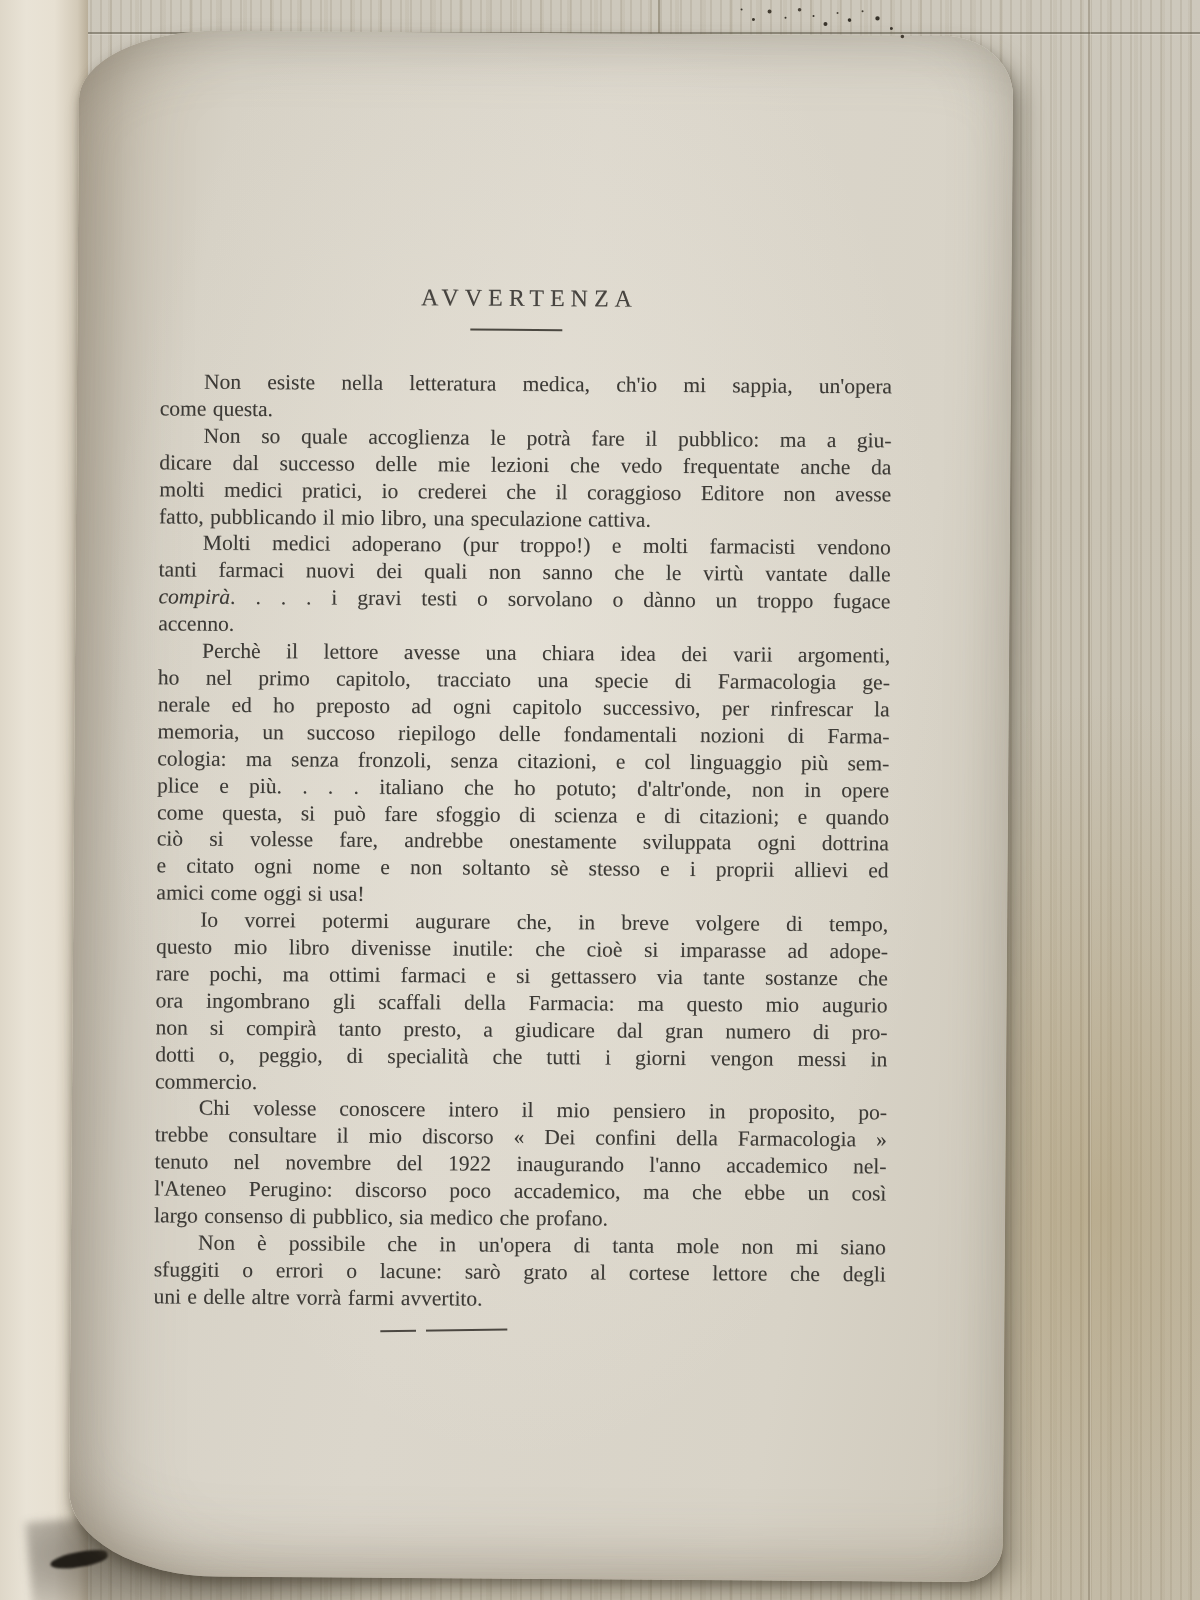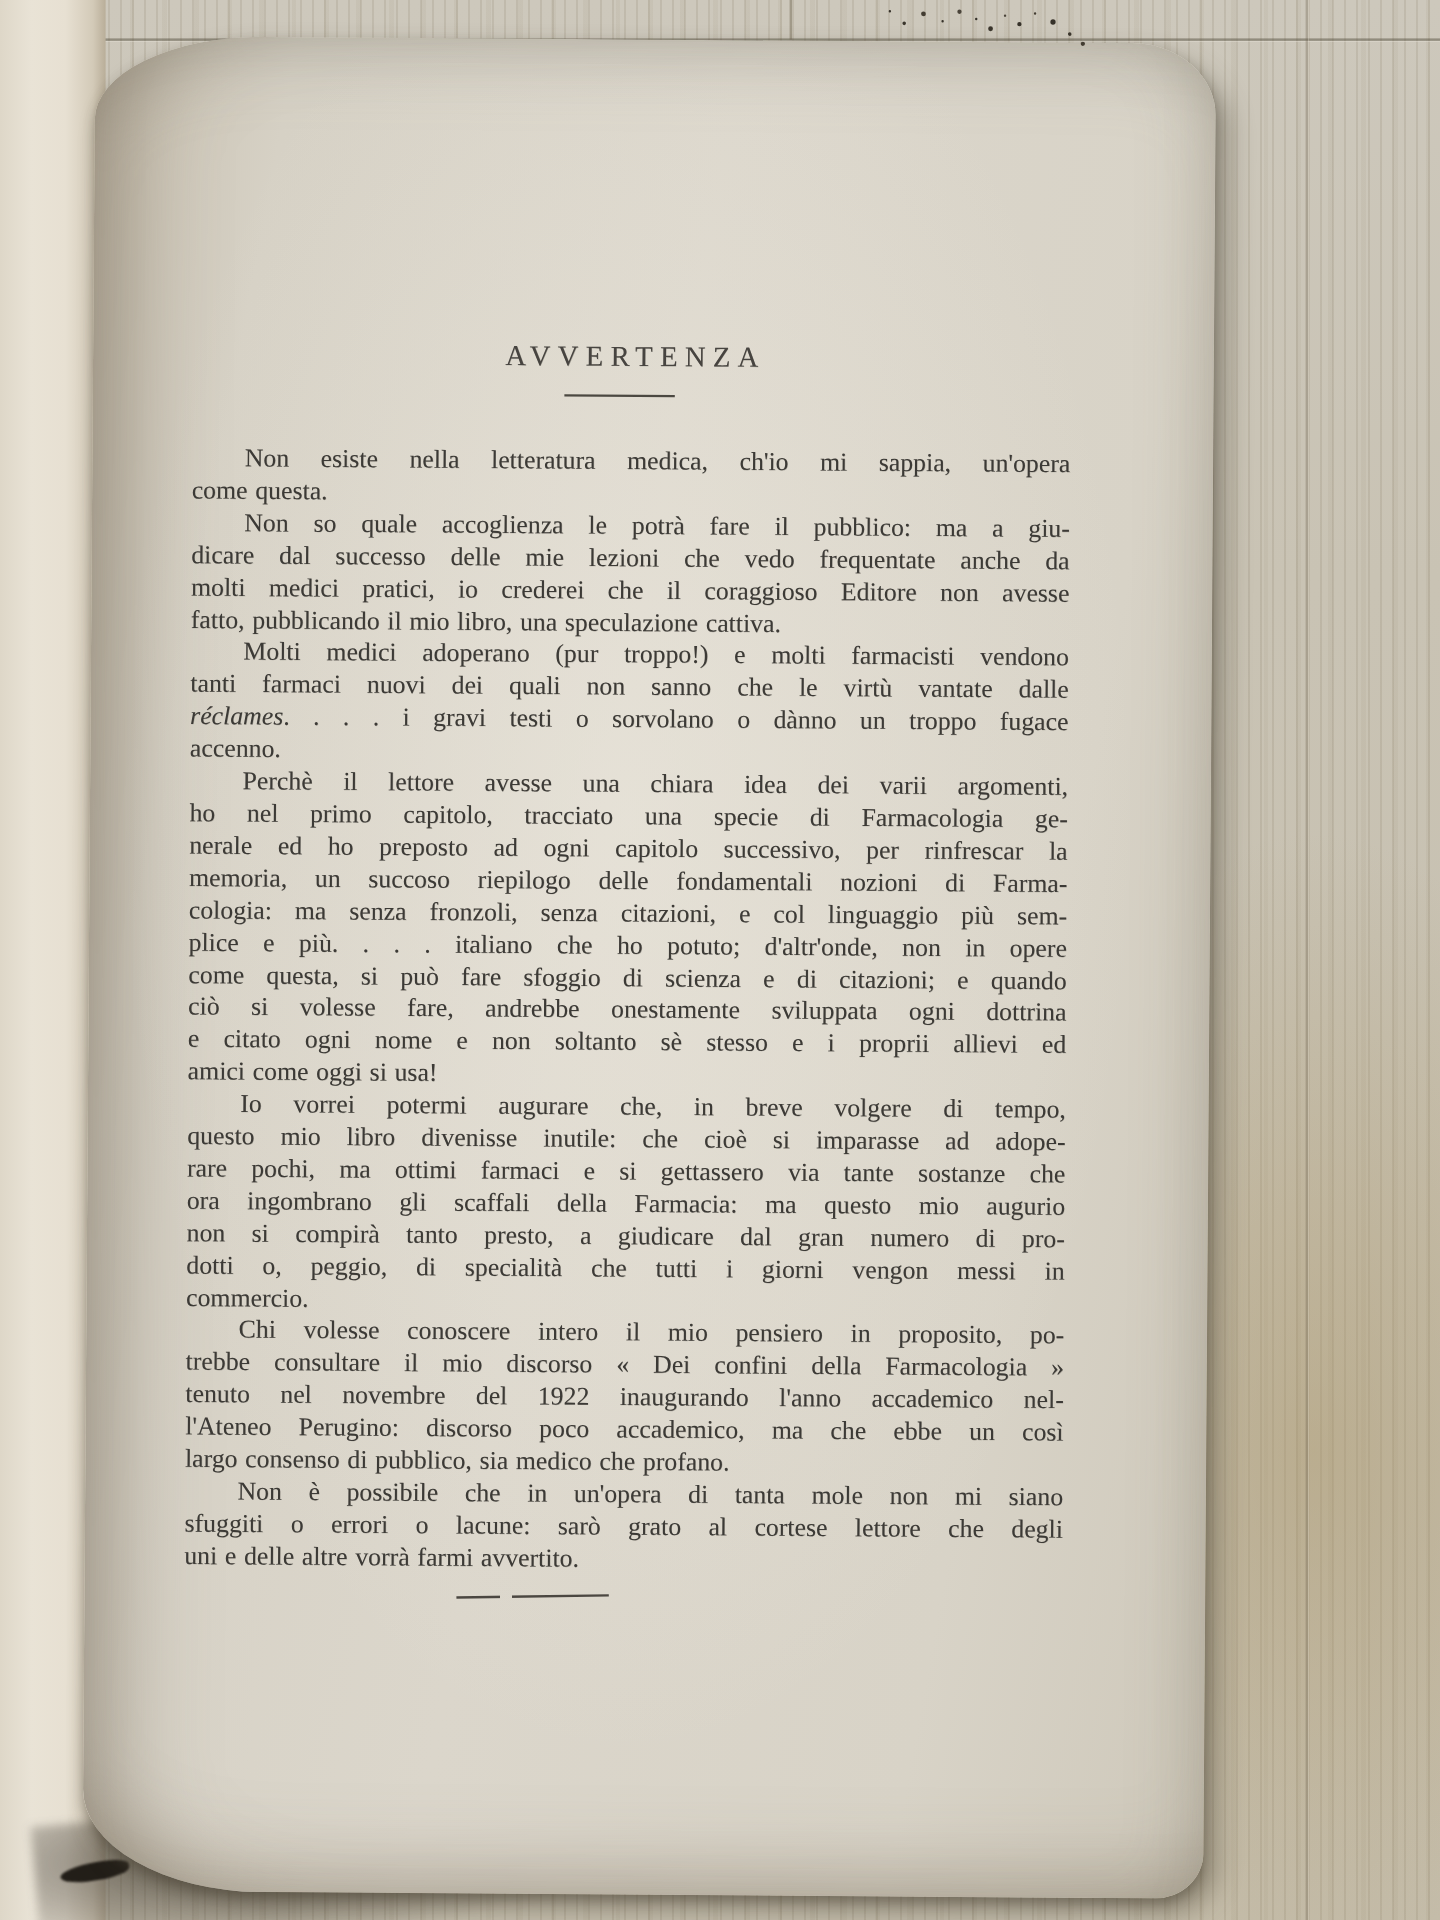--- a/index.html
+++ b/index.html
@@ -97,21 +97,21 @@
           </div>
           <div class="para">
             <div class="line first">Non so quale accoglienza le potrà fare il pubblico: ma a giu-</div>
             <div class="line">dicare dal successo delle mie lezioni che vedo frequentate anche da</div>
             <div class="line">molti medici pratici, io crederei che il coraggioso Editore non avesse</div>
             <div class="line last">fatto, pubblicando il mio libro, una speculazione cattiva.</div>
           </div>
           <div class="para">
             <div class="line first">Molti medici adoperano (pur troppo!) e molti farmacisti vendono</div>
             <div class="line">tanti farmaci nuovi dei quali non sanno che le virtù vantate dalle</div>
-            <div class="line"><em>réclames</em>. . . . i gravi testi o sorvolano o dànno un troppo fugace</div>
+            <div class="line"><em>compirà</em>. . . . i gravi testi o sorvolano o dànno un troppo fugace</div>
             <div class="line last">accenno.</div>
           </div>
           <div class="para">
             <div class="line first">Perchè il lettore avesse una chiara idea dei varii argomenti,</div>
             <div class="line">ho nel primo capitolo, tracciato una specie di Farmacologia ge-</div>
             <div class="line">nerale ed ho preposto ad ogni capitolo successivo, per rinfrescar la</div>
             <div class="line">memoria, un succoso riepilogo delle fondamentali nozioni di Farma-</div>
             <div class="line">cologia: ma senza fronzoli, senza citazioni, e col linguaggio più sem-</div>
             <div class="line">plice e più. . . . italiano che ho potuto; d'altr'onde, non in opere</div>
             <div class="line">come questa, si può fare sfoggio di scienza e di citazioni; e quando</div>

